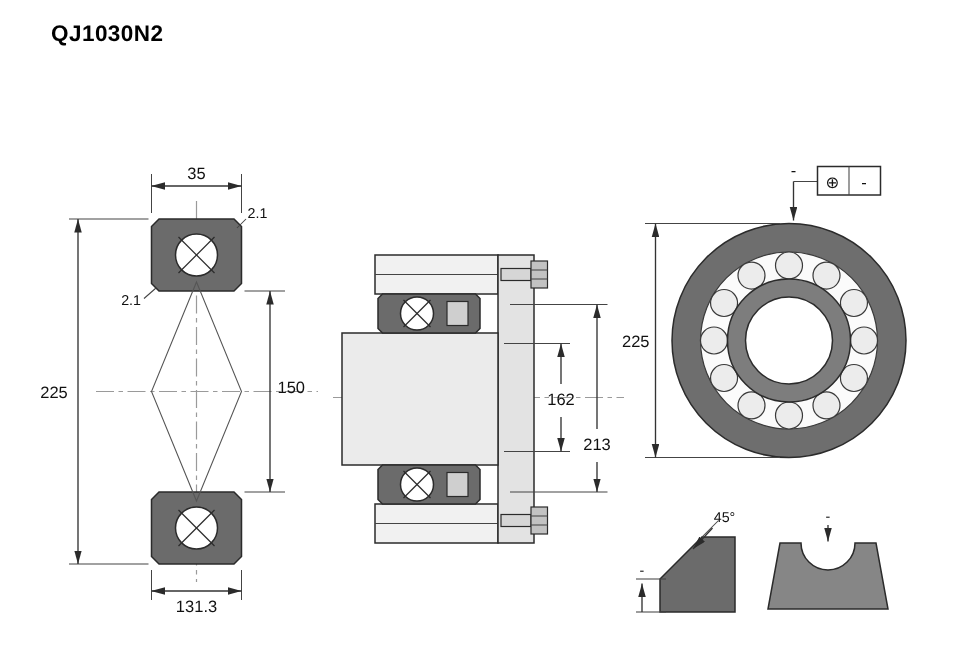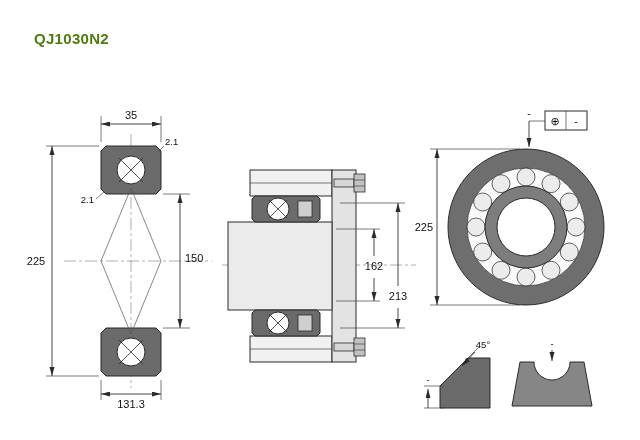--- a/index.html
+++ b/index.html
@@ -1,20 +1,20 @@
 <!DOCTYPE html>
 <html><head>
 <meta charset="utf-8">
 <style>
   * { margin:0; padding:0; box-sizing:border-box; }
   html,body { width:640px; height:440px; background:#ffffff; overflow:hidden;
               font-family:"Liberation Sans", sans-serif; }
   .page { position:relative; width:640px; height:440px; background:#fff; }
   .title { position:absolute; left:34px; top:14px; font-size:15px; font-weight:bold;
-           color:#4d7c0f; letter-spacing:.3px;margin-top:16px; }
+           color:#000000; letter-spacing:.3px; }
   svg { position:absolute; left:0; top:0; }
   text { font-family:"Liberation Sans", sans-serif; fill:#111; }
   .dim    { font-size:11px; }
   .dim-sm { font-size:9.5px; }
   .cl      { stroke:#9a9a9a; stroke-width:.8; stroke-dasharray:12 3 3 3; fill:none; }
   .ext     { stroke:#444; stroke-width:.7; fill:none; }
   .thin    { stroke:#444; stroke-width:.7; fill:none; }
   .dimline { stroke:#333; stroke-width:.9; fill:none; }
   .leader  { stroke:#333; stroke-width:.9; fill:none; }
   .diamond { fill:none; stroke:#555; stroke-width:.7; }

